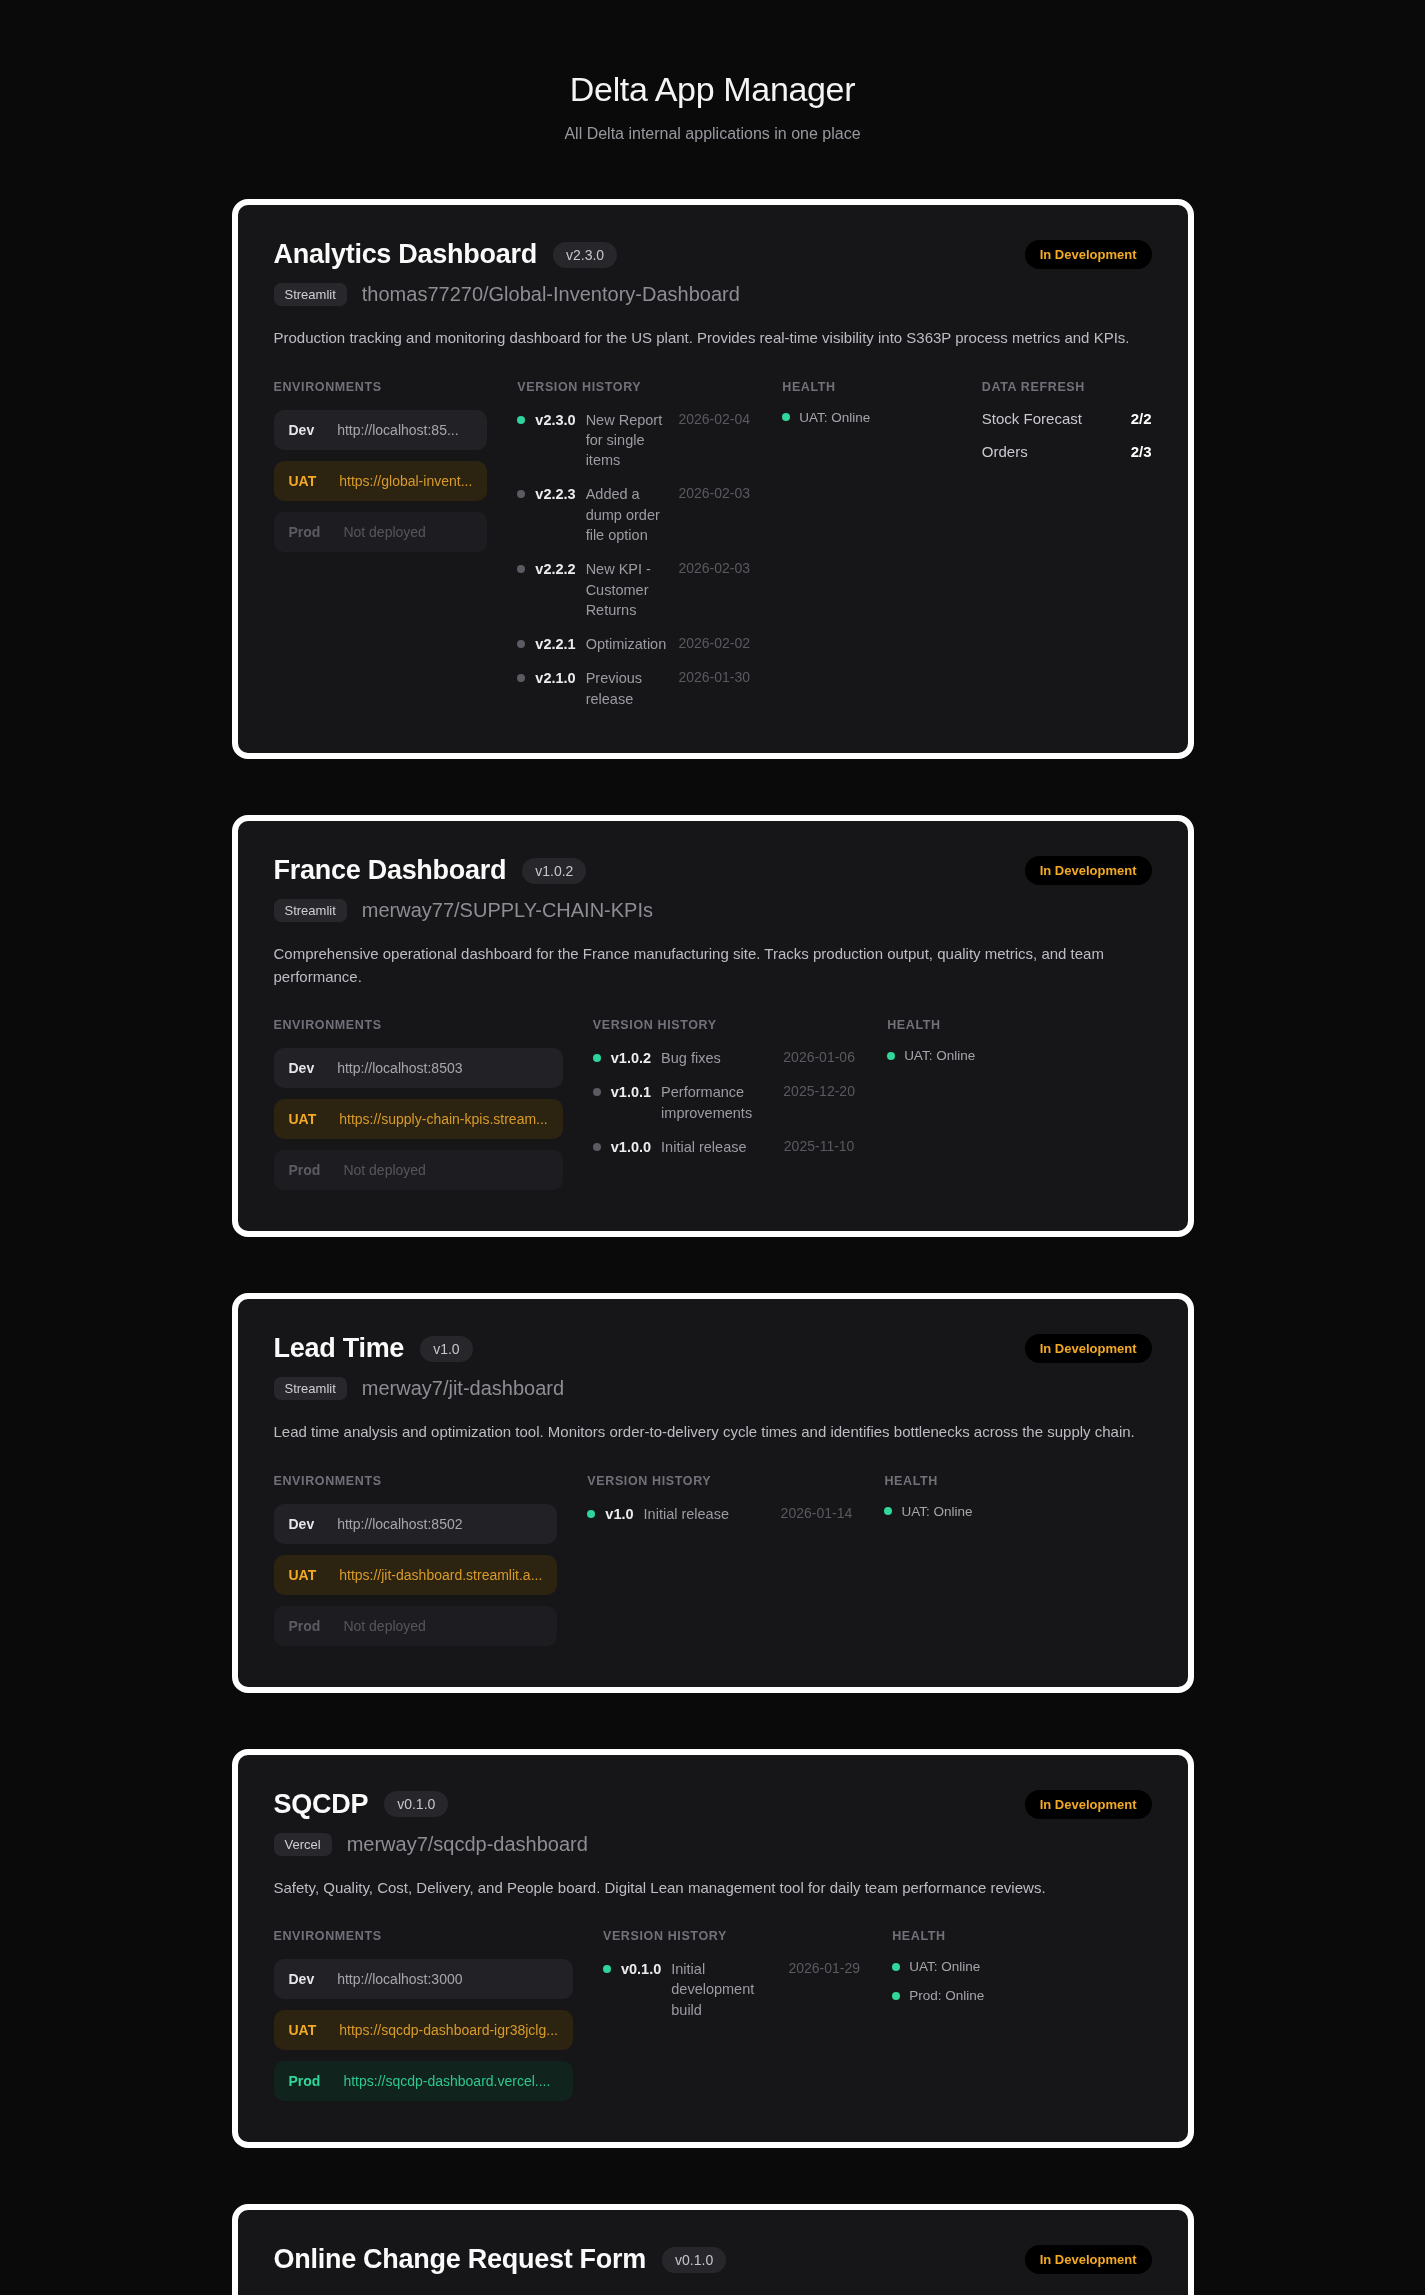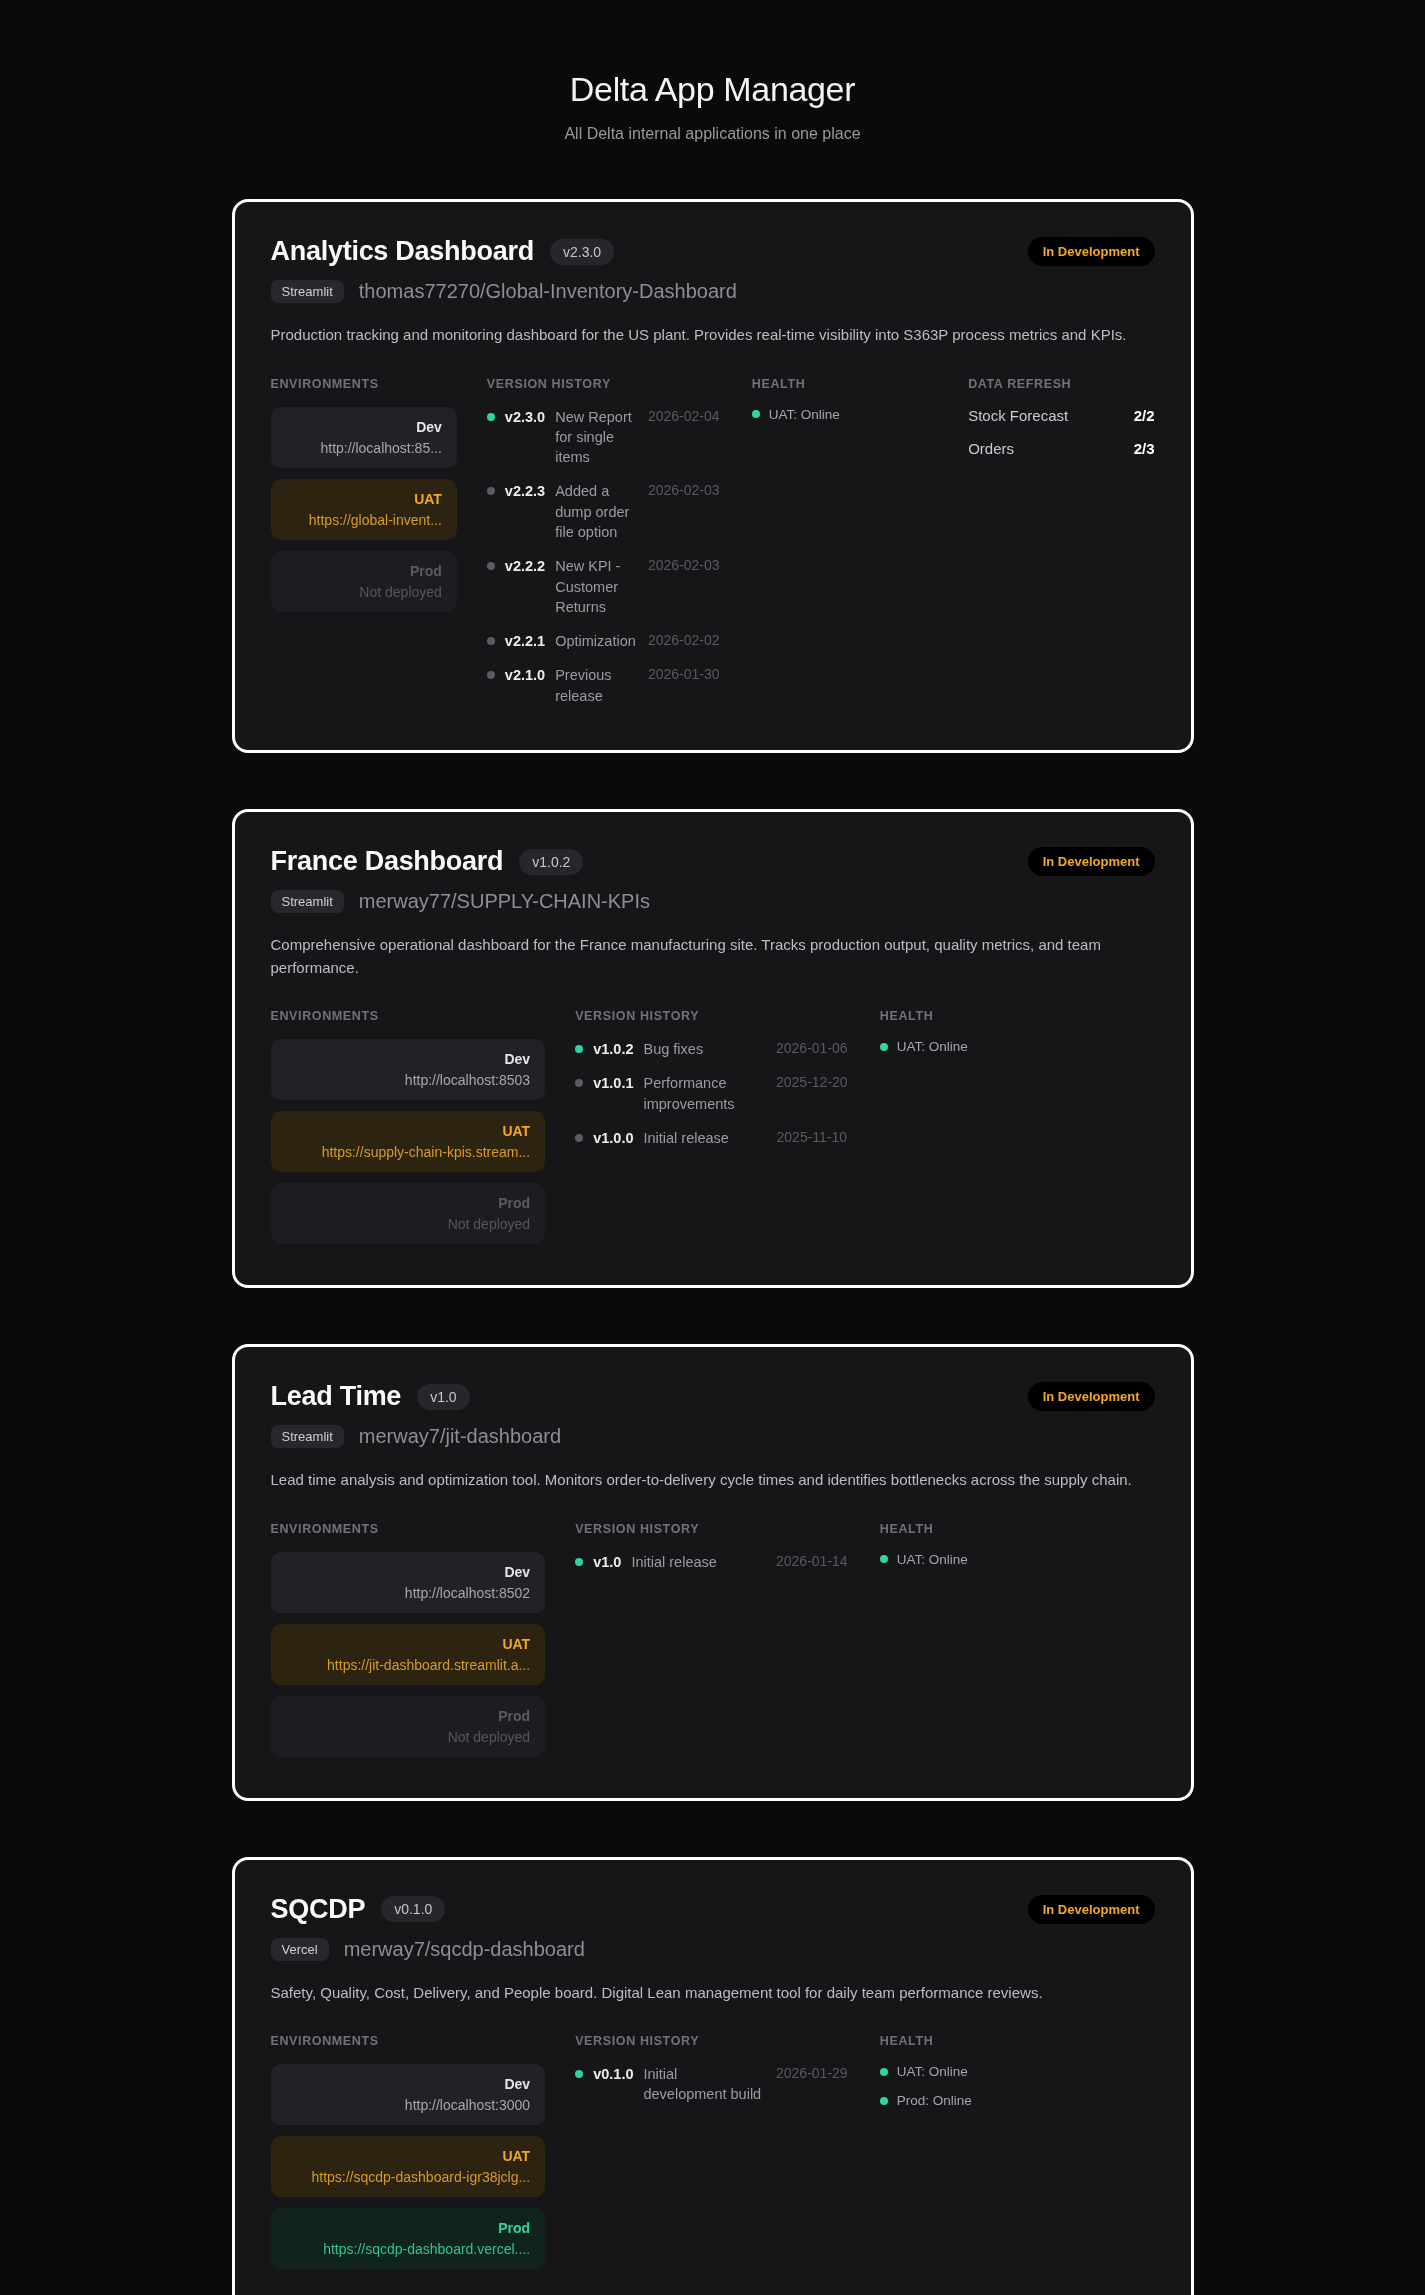--- a/index.html
+++ b/index.html
@@ -16,21 +16,21 @@
   .hdr h1 {
     margin: 12px; text-align: center;
     font-size: 34px; font-weight: 400; color: #f4f4f5; letter-spacing: -0.01em;
   }
   .hdr p { margin: 16px 0 0; text-align: center; font-size: 16px; color: #98989f; }
 
   main { margin-top: 56px; }
 
   .card {
     background: #161619;
-    border: 3px solid #ffffff;
+    border: 6px solid #ffffff;
     border-radius: 16px;
     padding: 34px 36px 30px;
     margin-bottom: 56px;
   }
 
   .card-head { display: flex; align-items: center; gap: 16px; }
   .app-title { margin: 0; font-size: 27px; font-weight: 700; color: #fafafa; letter-spacing: -0.01em; }
   .ver-pill {
     background: #27272b; color: #c6c6cc; font-size: 14px;
     padding: 5px 13px; border-radius: 999px;
@@ -53,25 +53,24 @@
 
   .grid { display: grid; grid-template-columns: repeat(3, 1fr); gap: 30px; margin-top: 30px; }
   .grid.cols-4 { grid-template-columns: repeat(4, 1fr); }
 
   .sec {
     margin: 0 0 16px; font-size: 12.5px; font-weight: 700;
     letter-spacing: 0.05em; color: #717179; text-transform: uppercase;
   }
 
   .env-row {
-    display: flex; align-items: flex-end; gap: 5px;
+    display: flex; align-items: flex-end; gap: 23px;
     background: #222226; border-radius: 10px;
     padding: 12px 15px; margin-bottom: 11px;
     cursor: pointer;
-    flex-direction: column;
   }
   .env-label { flex: 0 0 auto; font-size: 14px; font-weight: 700; color: #e6e6e9; }
   .env-url {
     flex: 1 1 auto; min-width: 0; font-size: 14px; color: #a6a6ad;
     white-space: nowrap; overflow: hidden; text-overflow: ellipsis;
   }
   .env-row[data-state="uat"] { background: #2c2310; }
   .env-row[data-state="uat"] .env-label { color: #f3a924; }
   .env-row[data-state="uat"] .env-url { color: #d99b2b; }
   .env-row[data-state="prod"] { background: #10231c; }

